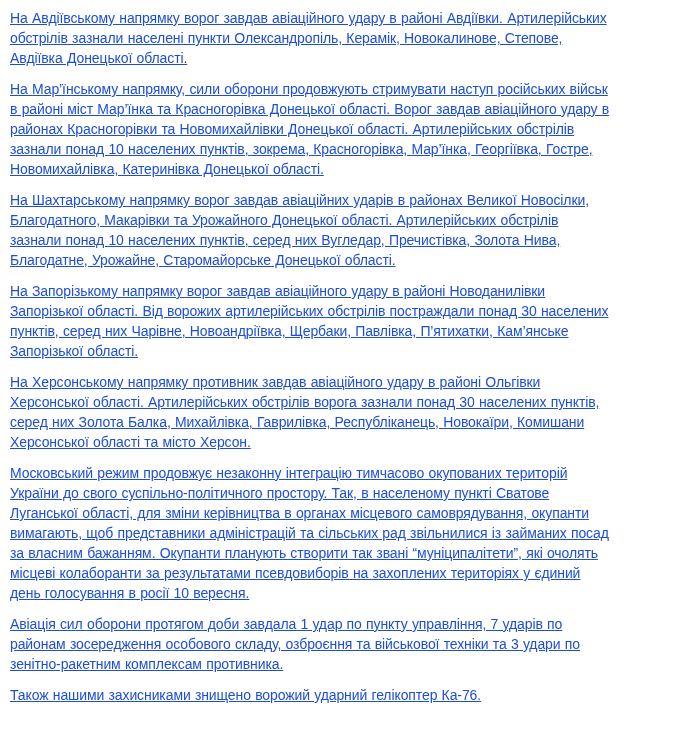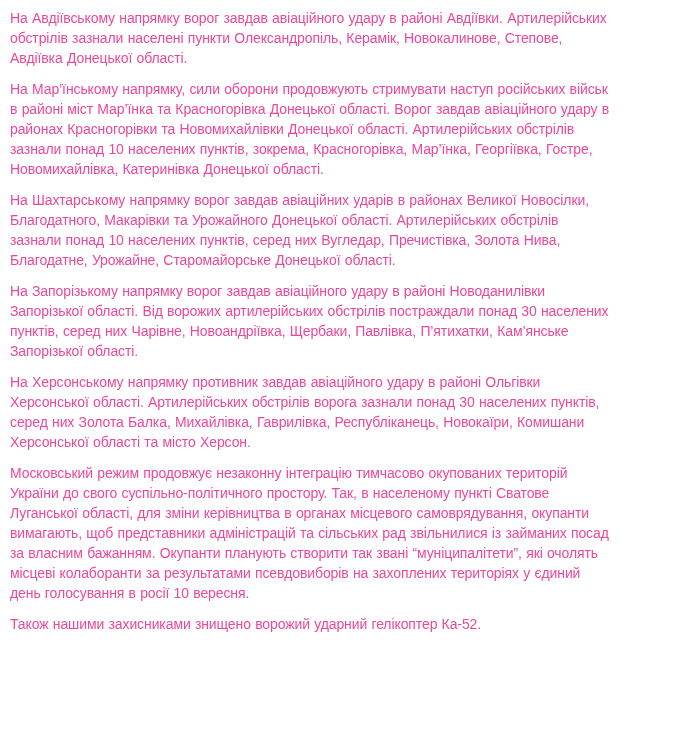--- a/index.html
+++ b/index.html
@@ -10,37 +10,39 @@
   body {
     width: 675px;
     min-height: 751px;
     box-sizing: border-box;
     font-family: "Liberation Sans", "DejaVu Sans", sans-serif;
   }
   .post-text {
     box-sizing: border-box;
     width: 624px;
     padding: 8px 14px 4px 10px;
-    color: #ec4899;
+    color: #1d4ed8;
     font-size: 14px;
     line-height: 20px;
     letter-spacing: -0.1px;
     word-spacing: 0.5px;
+    text-decoration: underline;
   }
   .post-text p {
     margin: 0 0 11px 0;
   }
   .post-text p:last-child {
     margin-bottom: 0;
   }
 </style>
 </head>
 <body>
 
 <div class="post-text">
   <p>На Авдіївському напрямку ворог завдав авіаційного удару в районі Авдіївки. Артилерійських обстрілів зазнали населені пункти Олександропіль, Керамік, Новокалинове, Степове, Авдіївка Донецької області.</p>
   <p>На Мар’їнському напрямку, сили оборони продовжують стримувати наступ російських військ в районі міст Мар’їнка та Красногорівка Донецької області. Ворог завдав авіаційного удару в районах Красногорівки та Новомихайлівки Донецької області. Артилерійських обстрілів зазнали понад 10 населених пунктів, зокрема, Красногорівка, Мар’їнка, Георгіївка, Гостре, Новомихайлівка, Катеринівка Донецької області.</p>
   <p>На Шахтарському напрямку ворог завдав авіаційних ударів в районах Великої Новосілки, Благодатного, Макарівки та Урожайного Донецької області. Артилерійських обстрілів зазнали понад 10 населених пунктів, серед них Вугледар, Пречистівка, Золота Нива, Благодатне, Урожайне, Старомайорське Донецької області.</p>
   <p>На Запорізькому напрямку ворог завдав авіаційного удару в районі Новоданилівки Запорізької області. Від ворожих артилерійських обстрілів постраждали понад 30 населених пунктів, серед них Чарівне, Новоандріївка, Щербаки, Павлівка, П’ятихатки, Кам’янське Запорізької області.</p>
   <p>На Херсонському напрямку противник завдав авіаційного удару в районі Ольгівки Херсонської області. Артилерійських обстрілів ворога зазнали понад 30 населених пунктів, серед них Золота Балка, Михайлівка, Гаврилівка, Республіканець, Новокаїри, Комишани Херсонської області та місто Херсон.</p>
   <p>Московський режим продовжує незаконну інтеграцію тимчасово окупованих територій України до свого суспільно-політичного простору. Так, в населеному пункті Сватове Луганської області, для зміни керівництва в органах місцевого самоврядування, окупанти вимагають, щоб представники адміністрацій та сільських рад звільнилися із займаних посад за власним бажанням. Окупанти планують створити так звані “муніципалітети”, які очолять місцеві колаборанти за результатами псевдовиборів на захоплених територіях у єдиний день голосування в росії 10 вересня.</p>
-  <p>Також нашими захисниками знищено ворожий ударний гелікоптер Ка-52.</p>
+  <p>Авіація сил оборони протягом доби завдала 1 удар по пункту управління, 7 ударів по районам зосередження особового складу, озброєння та військової техніки та 3 удари по зенітно-ракетним комплексам противника.</p>
+  <p>Також нашими захисниками знищено ворожий ударний гелікоптер Ка-76.</p>
 </div>
 
 </body></html>

